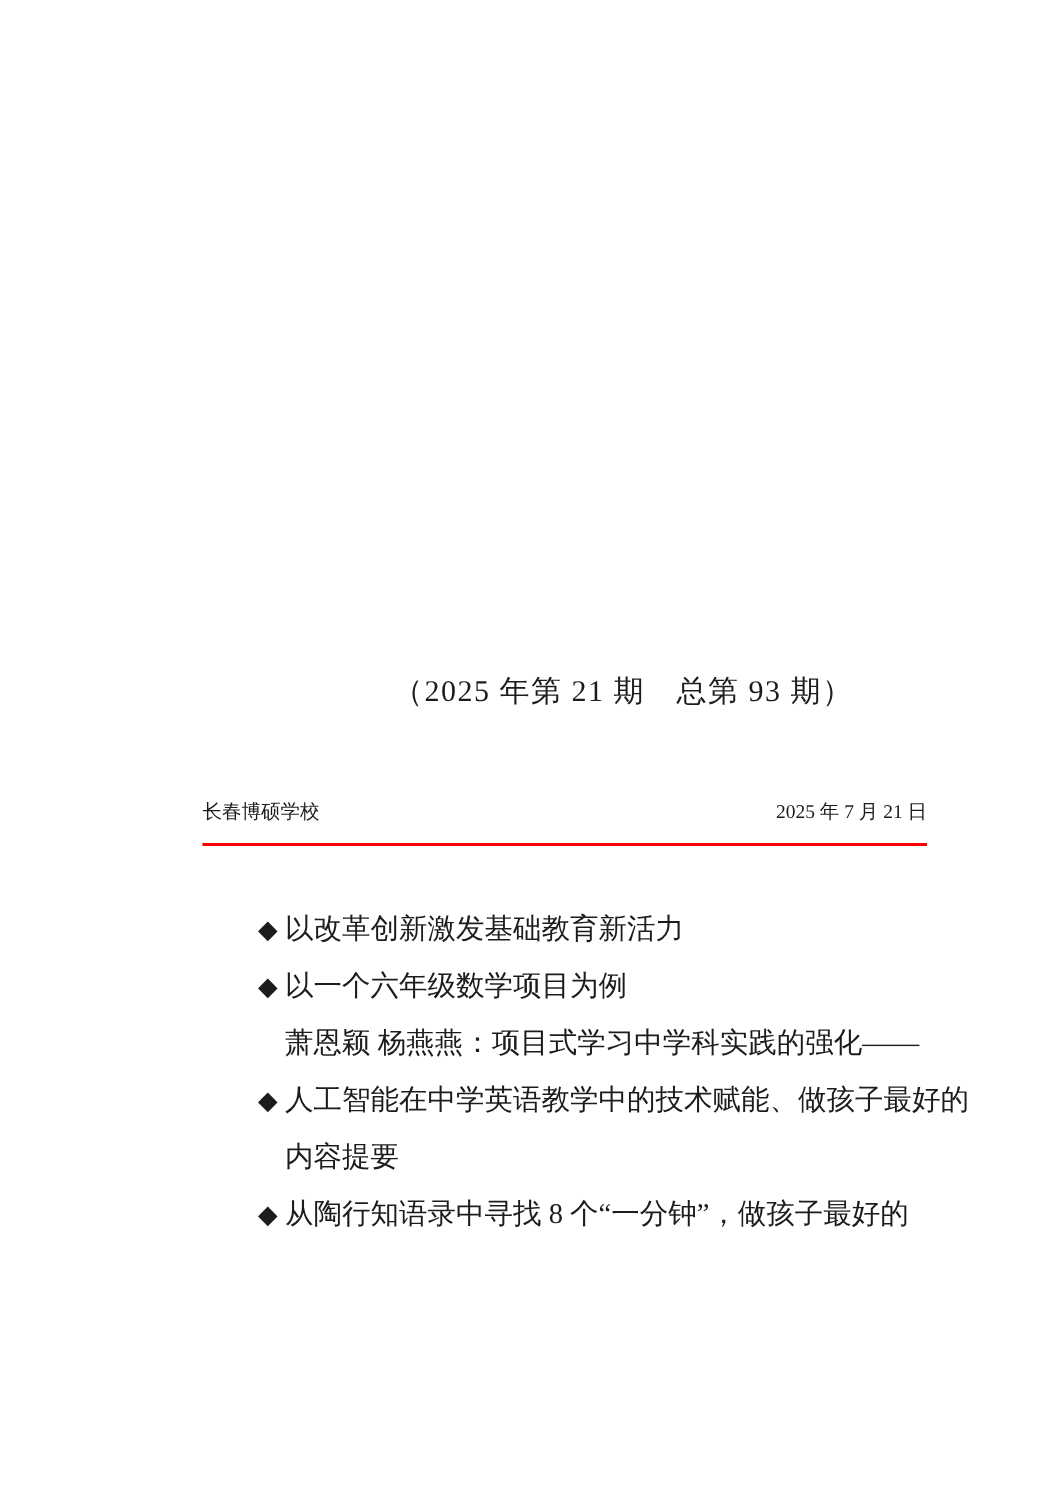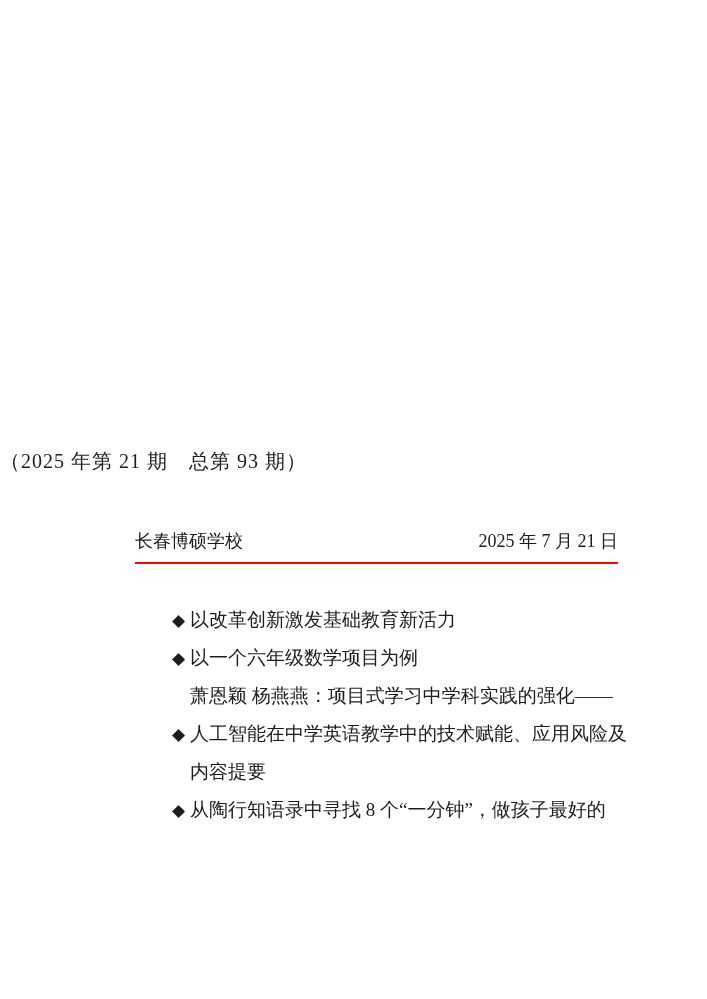--- a/index.html
+++ b/index.html
@@ -34,35 +34,35 @@
     font-style: italic;
     letter-spacing: 5px;
     color: var(--accent);
     white-space: nowrap;
   }
   .issue-line {
     position: absolute;
     top: 446px;
     left: 0;
     width: 569px;
-    text-align: left;
+    text-align: right;
     font-size: 20px;
     line-height: 30px;
     letter-spacing: 1px;
     white-space: nowrap;
   }
   .masthead-row {
     position: absolute;
     top: 527px;
     left: 135px;
     width: 483px;
     display: flex;
     justify-content: space-between;
     align-items: baseline;
-    font-size: 18px;
+    font-size: 13px;
     line-height: 28px;
     white-space: nowrap;
   }
   .red-rule {
     position: absolute;
     top: 562px;
     left: 135px;
     width: 483px;
     height: 2px;
     background: var(--accent);
@@ -118,21 +118,21 @@
     </div>
 
     <div class="summary-item">
       <span class="diamond-bullet">◆</span>
       <div class="item-line">以一个六年级数学项目为例</div>
       <div class="item-line">萧恩颖 杨燕燕：项目式学习中学科实践的强化——</div>
     </div>
 
     <div class="summary-item">
       <span class="diamond-bullet">◆</span>
-      <div class="item-line">人工智能在中学英语教学中的技术赋能、应用风险及</div>
+      <div class="item-line">人工智能在中学英语教学中的技术赋能、做孩子最好的</div>
       <div class="item-line">内容提要</div>
     </div>
 
     <div class="summary-item">
       <span class="diamond-bullet">◆</span>
       <div class="item-line">从陶行知语录中寻找 8 个“一分钟”，做孩子最好的</div>
     </div>
 
   </section>
 

